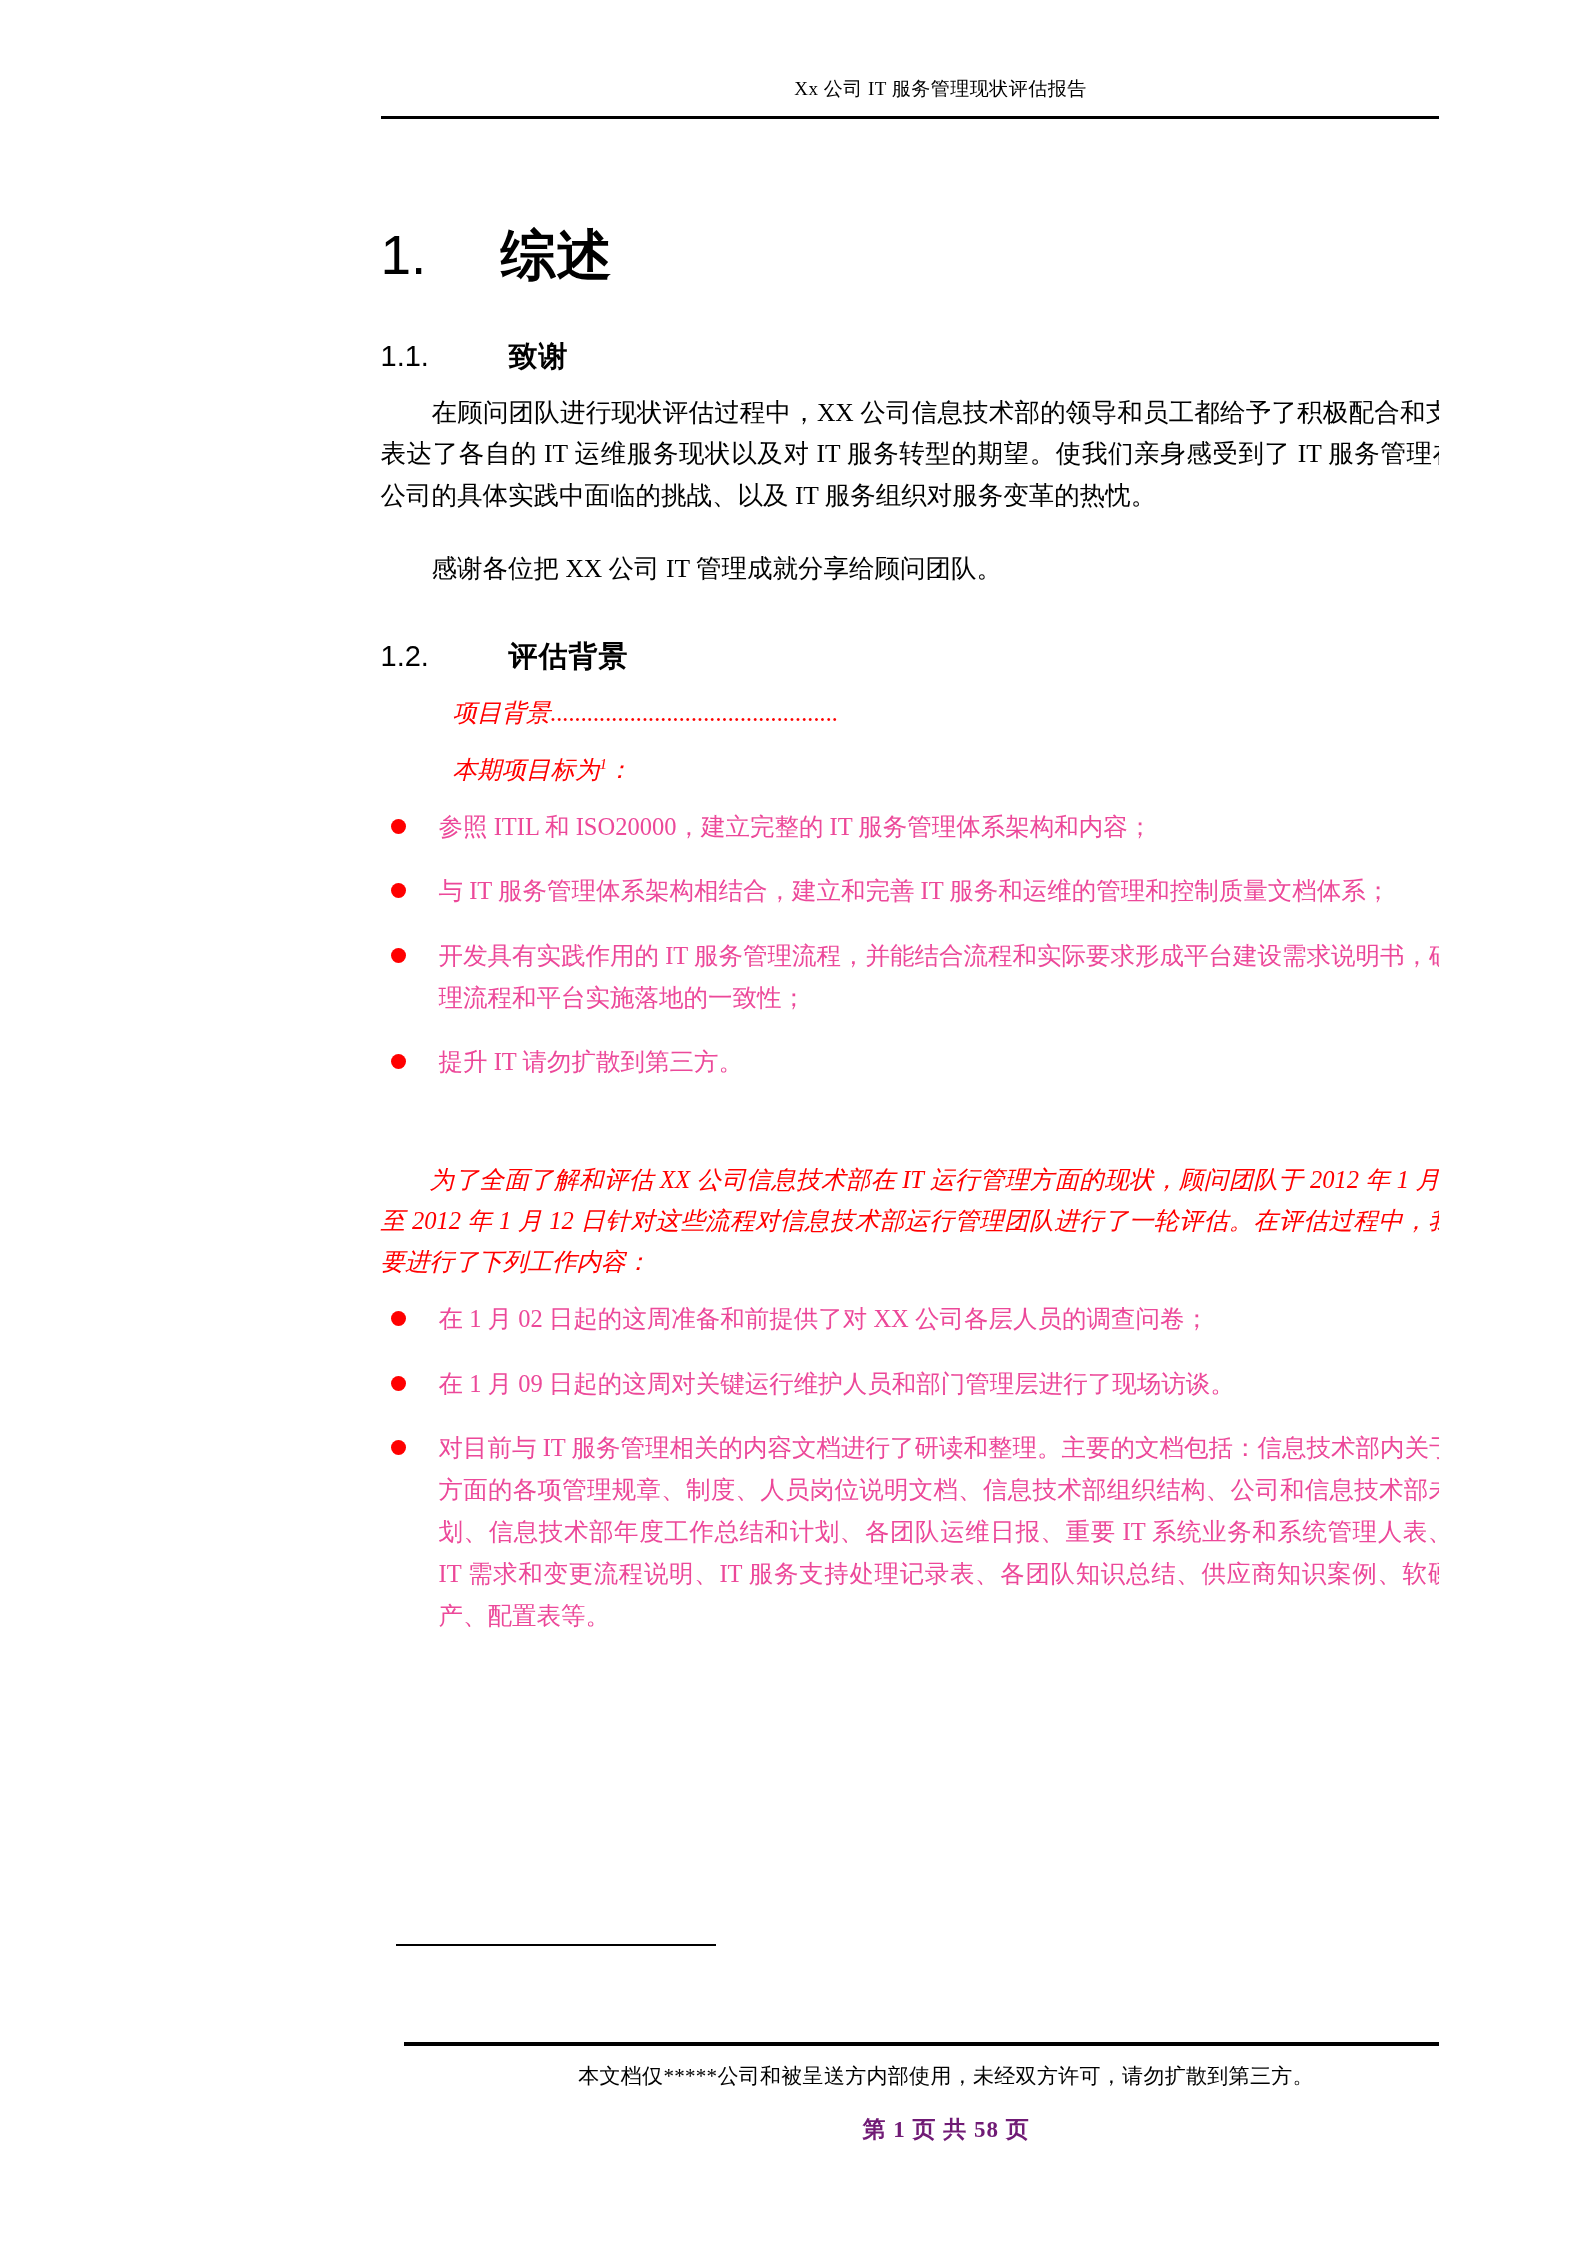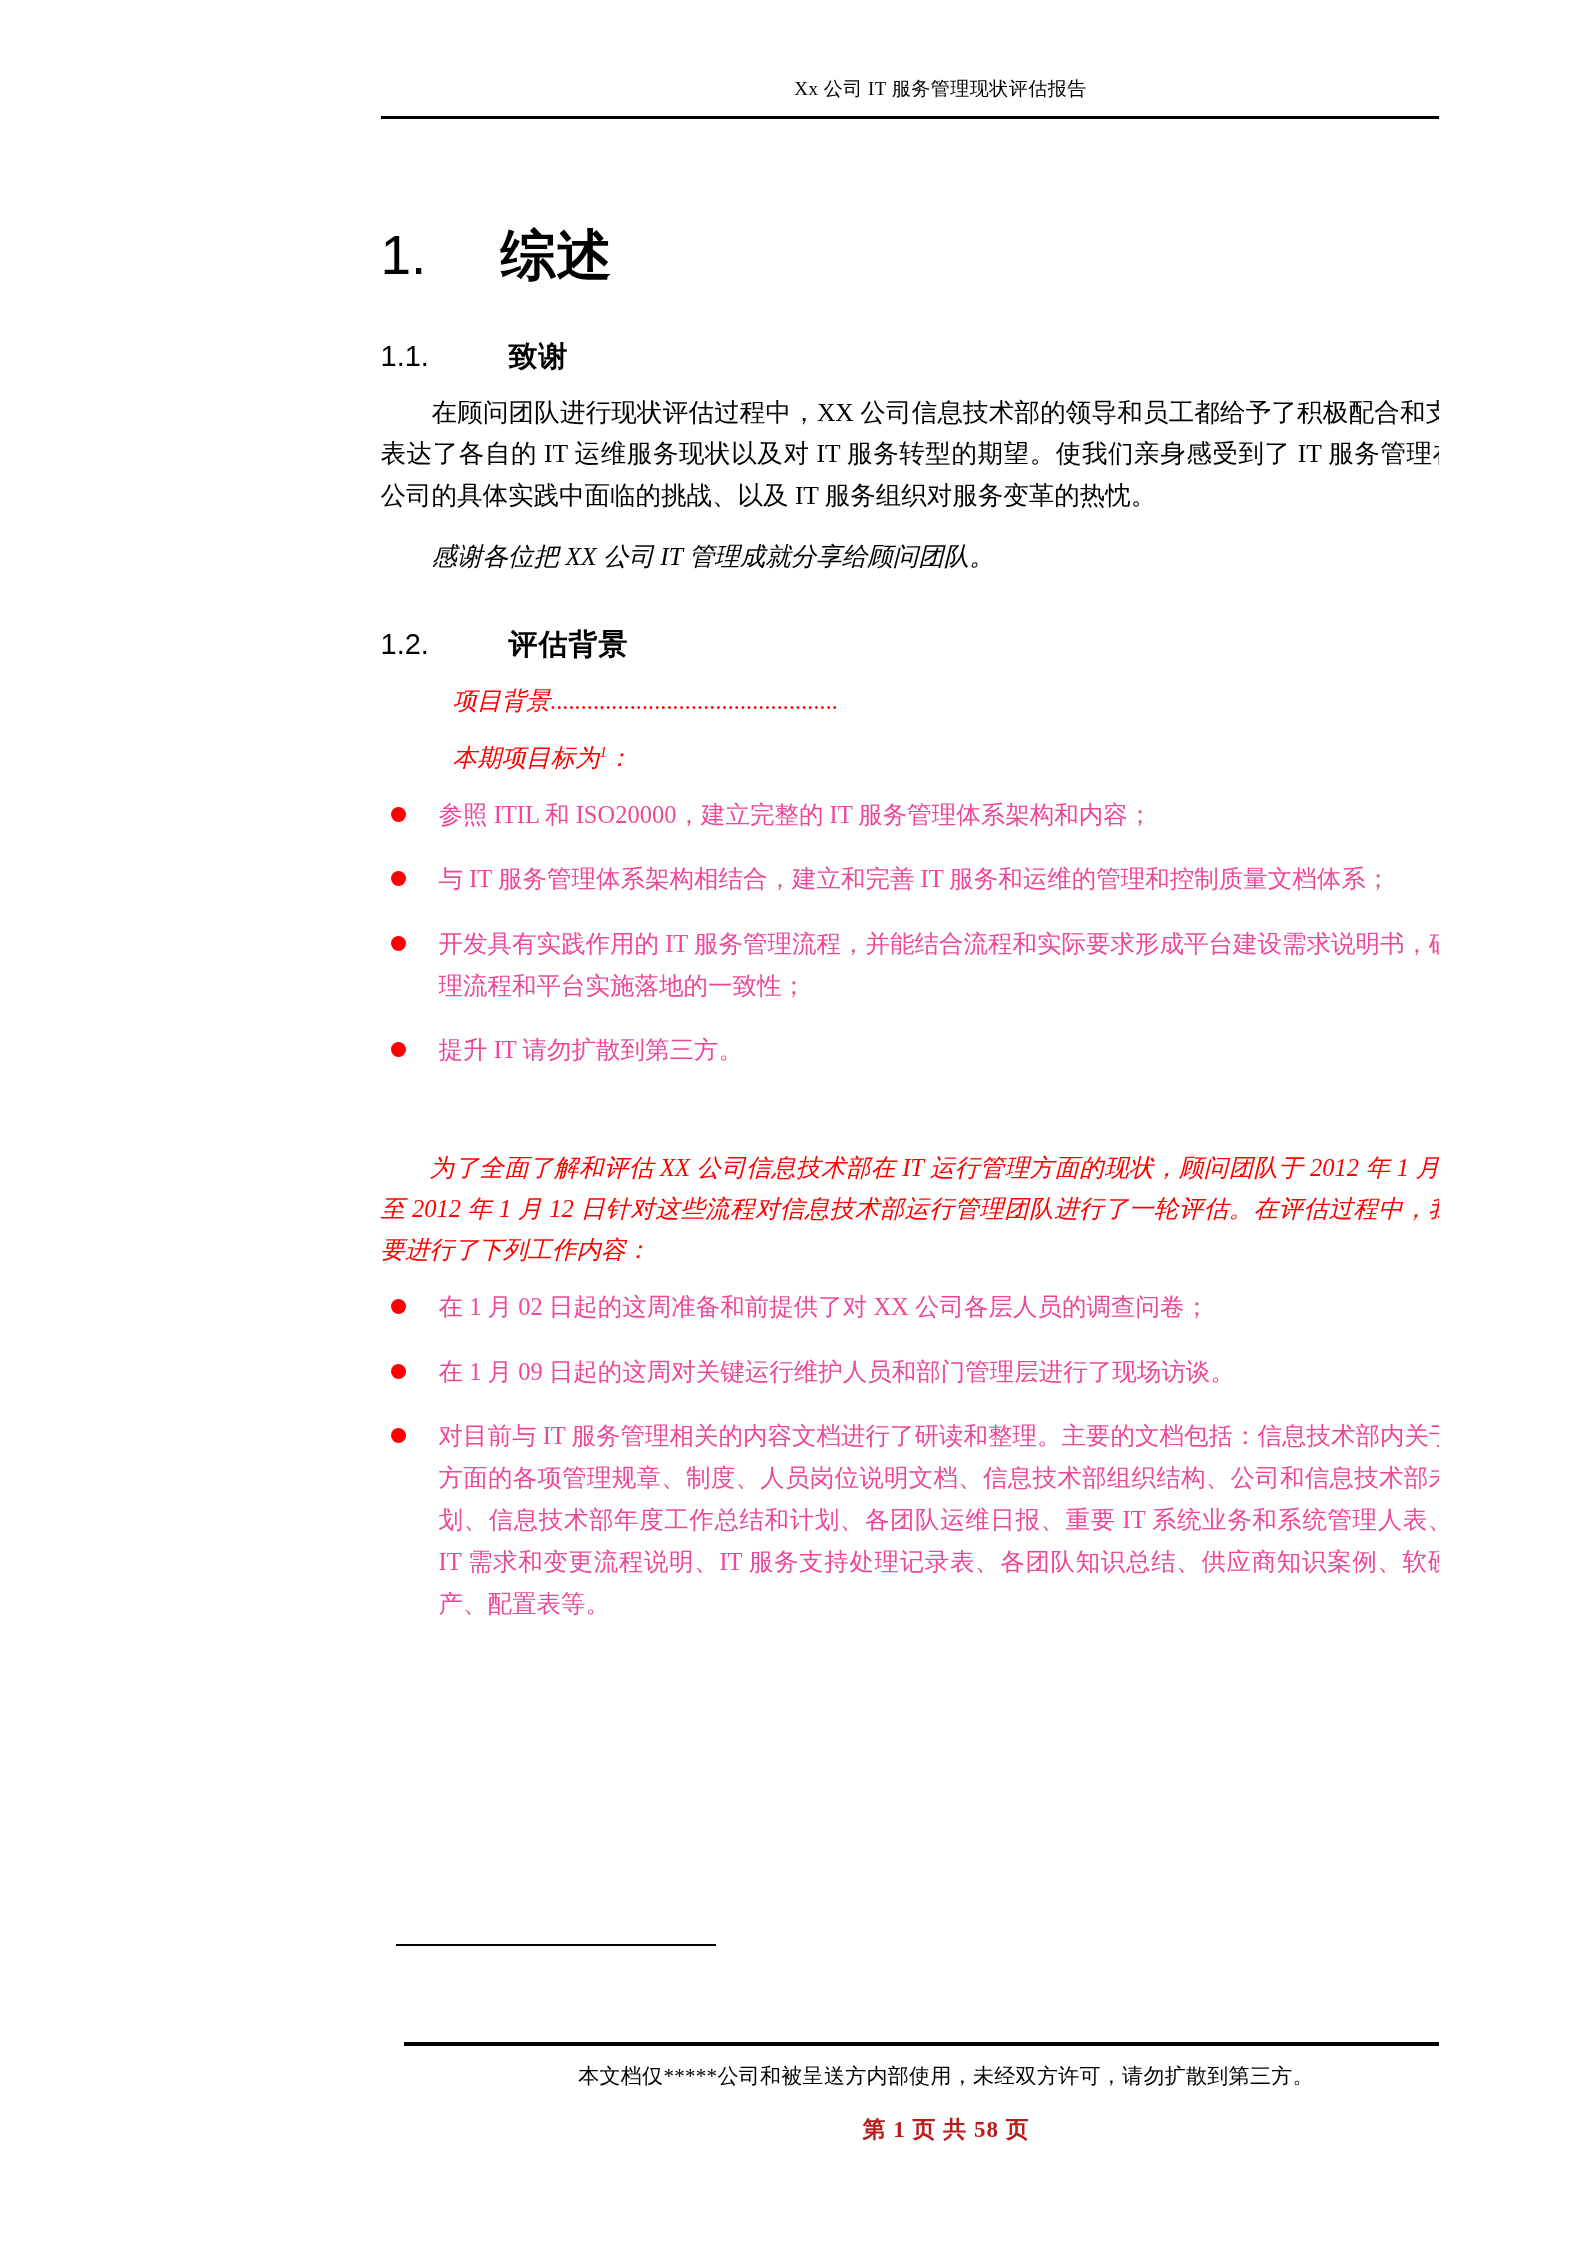--- a/index.html
+++ b/index.html
@@ -85,21 +85,21 @@
   
   p.body-para {
     font-size: 25.5px;
     line-height: 1.62;
     margin: 0 0 8px 0;
     text-indent: 2em;
     text-align: justify;
     text-justify: inter-ideograph;
     color: #000;
   }
-  p.body-para.gap { margin-top: 20px; font-style: italic; }
+  p.body-para.gap { margin-top: 32px; }
   p.red-para {
     font-size: 24.5px;
     line-height: 1.68;
     font-style: italic;
     color: #ff0000;
     margin: 0 0 16px 0;
     text-align: justify;
     text-justify: inter-ideograph;
   }
   p.red-para.indent { text-indent: 2em; }
@@ -163,21 +163,21 @@
     font-size: 21px;
     padding-top: 16px;
     color: #000;
     letter-spacing: 0.3px;
   }
   .footer-page {
     text-align: center;
     font-size: 23px;
     font-weight: bold;
     padding-top: 24px;
-    color: #b91c1c;
+    color: #701a75;
     letter-spacing: 1px;
     font-family: Liberation Serif, serif;
   }
   sup.fn { font-size: 0.62em; vertical-align: super; font-style: italic; }
 </style>
 </head>
 <body>
 
 <div class="page">
 

